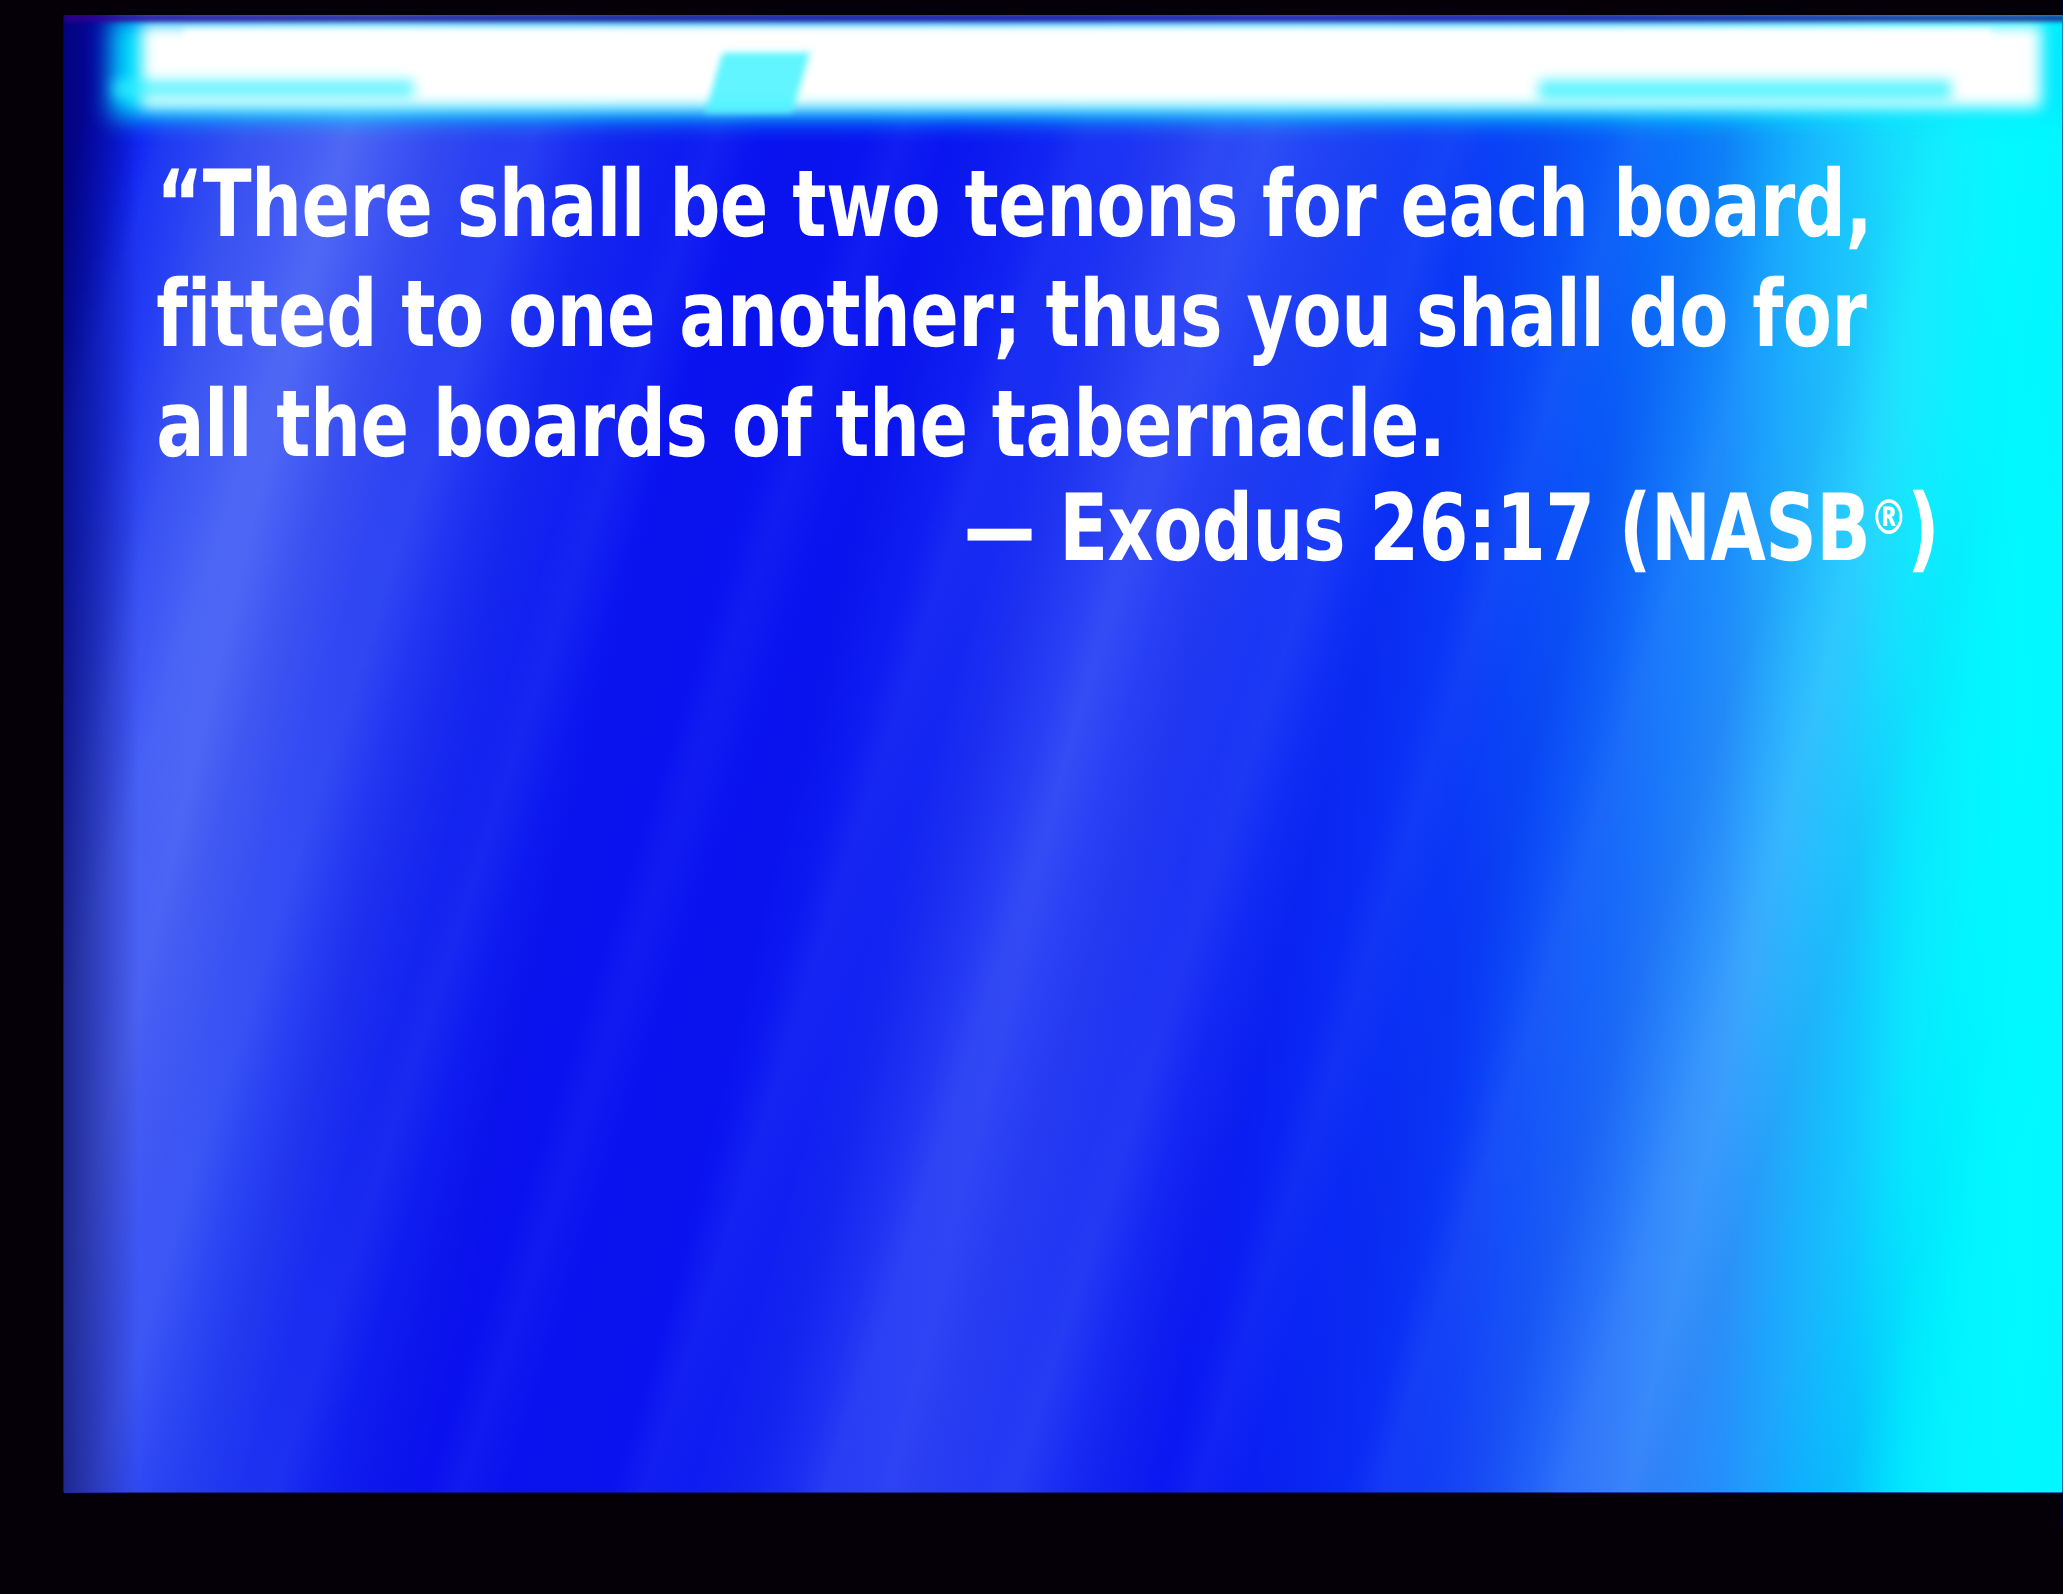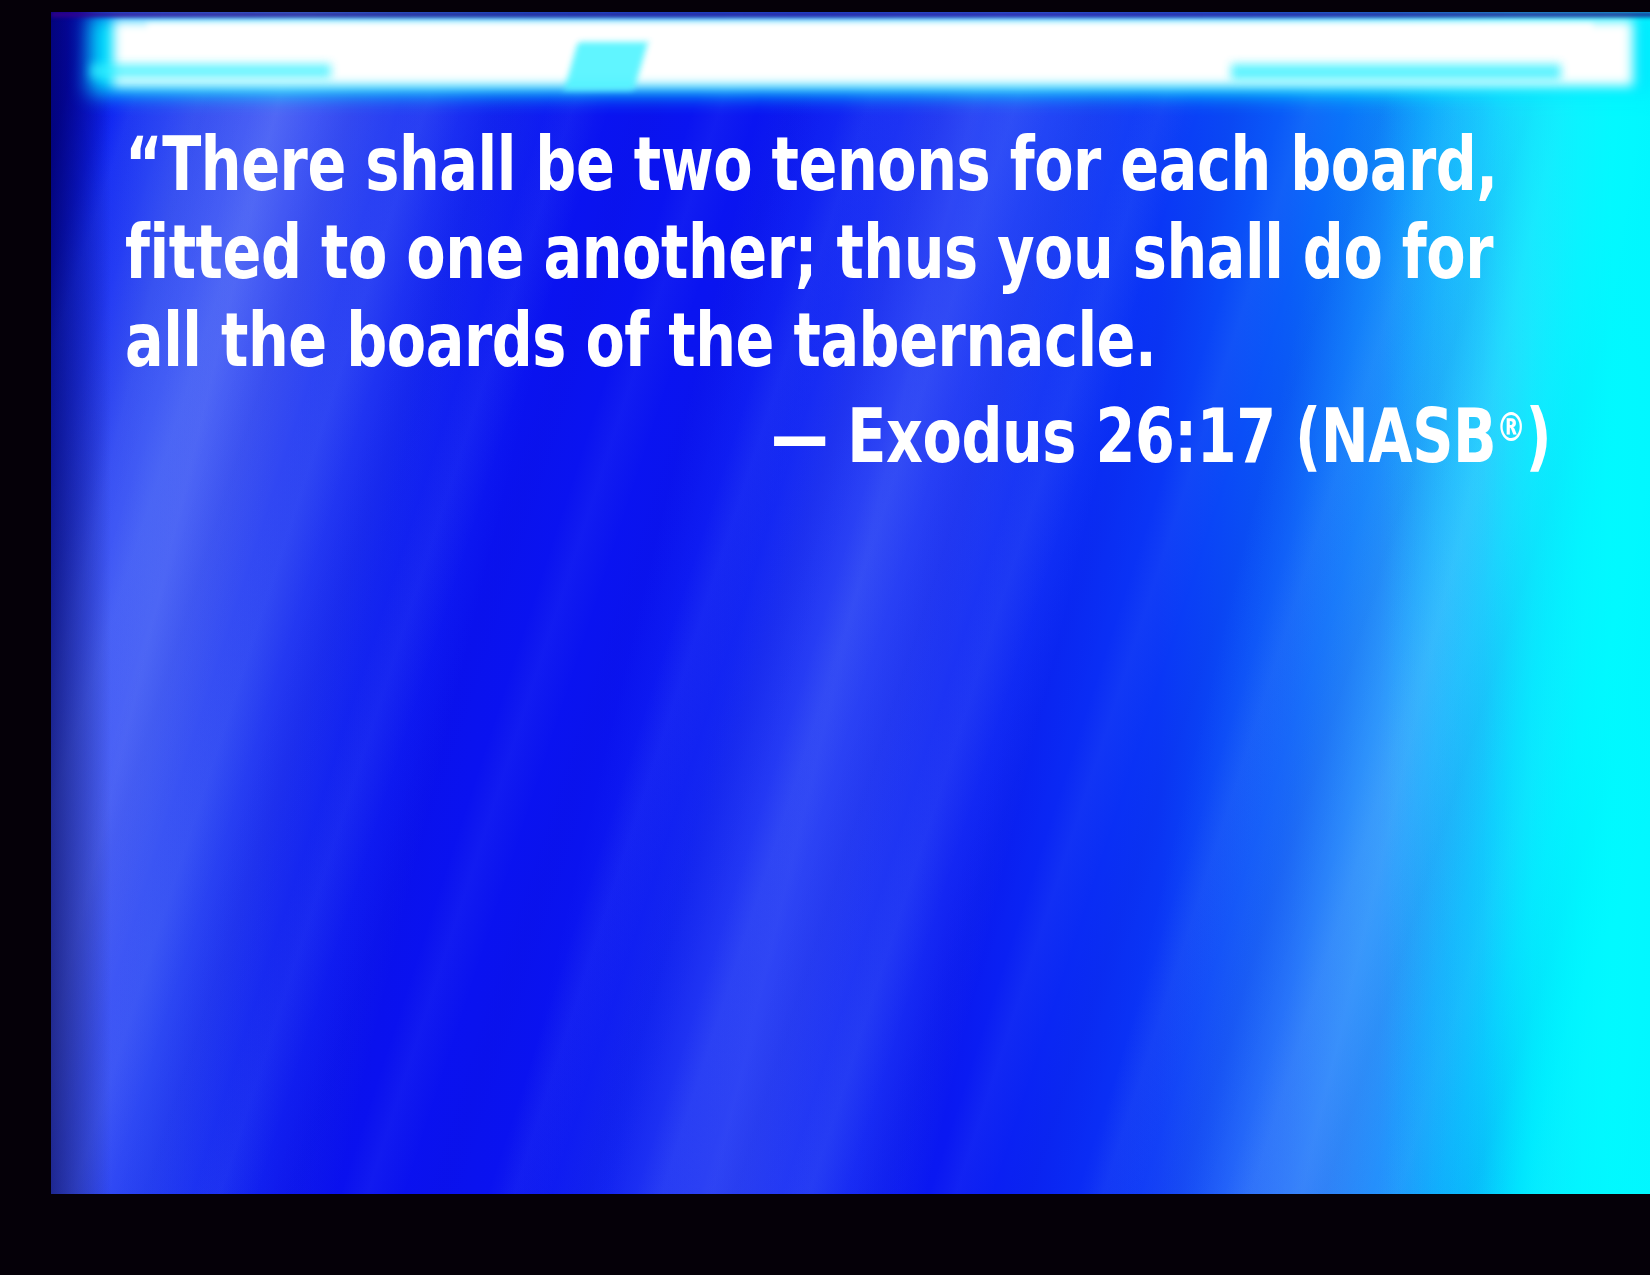--- a/index.html
+++ b/index.html
@@ -240,21 +240,21 @@
   }
   .verse-body {
     position: absolute;
     left: 74px;
     top: 108px;
     width: 1560px;
   }
   .verse-ref-wrap {
     position: absolute;
     left: 0;
-    top: 372px;
+    top: 359px;
     width: 1500px;
     text-align: right;
   }
   .verse-ref {
     display: inline-block;
     font-family: "Liberation Sans Narrow", "DejaVu Sans Condensed", "Liberation Sans", sans-serif;
     font-weight: bold;
     font-size: 74px;
     line-height: 88px;
     color: #ffffff;

